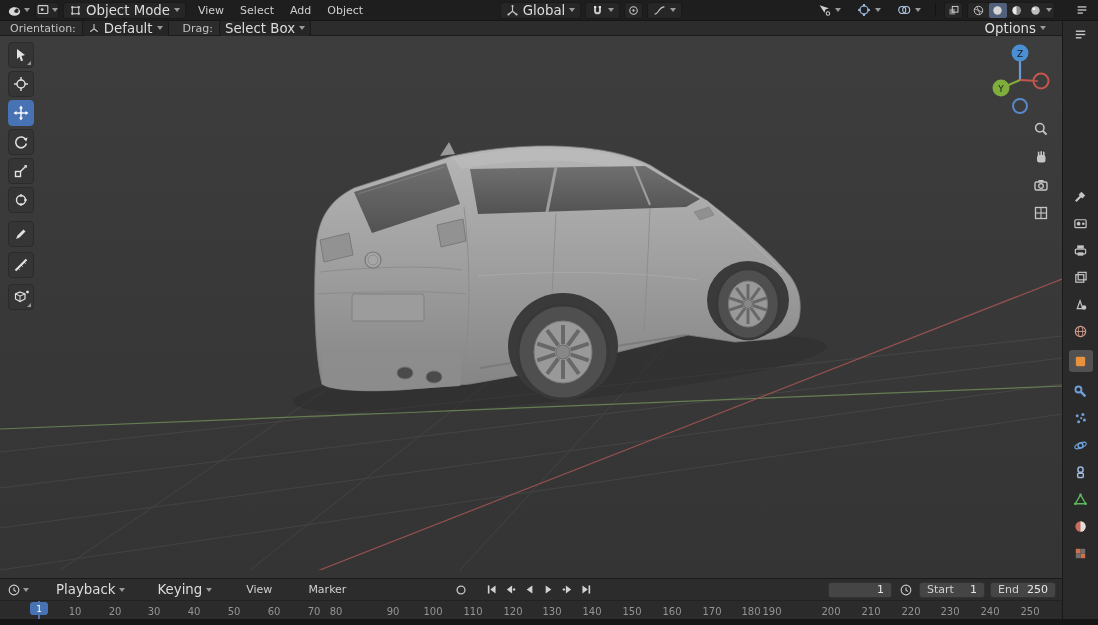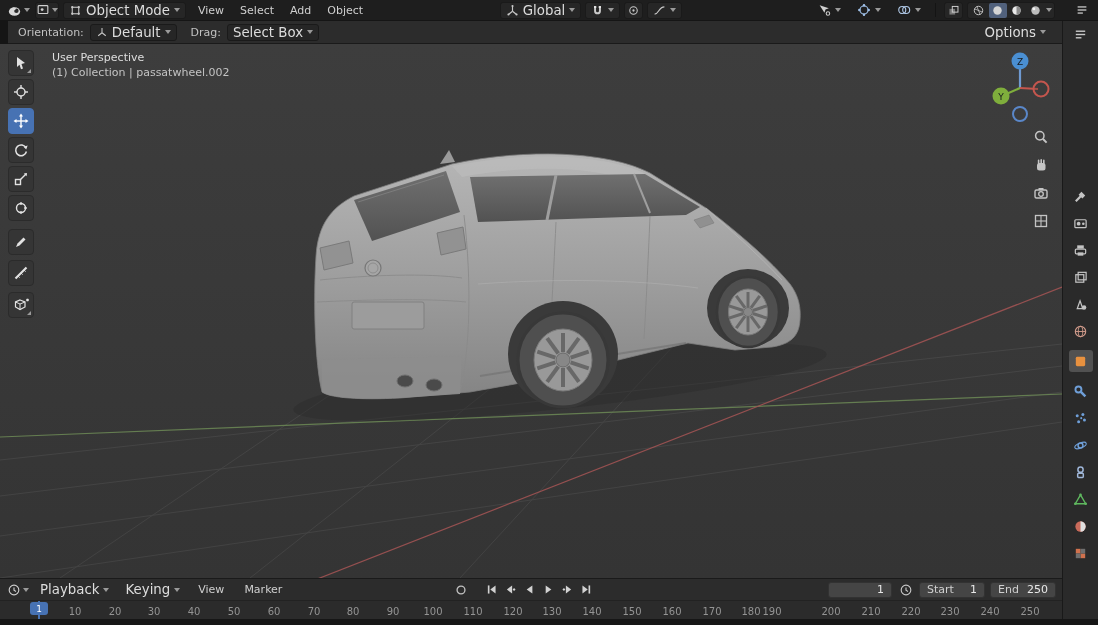--- a/index.html
+++ b/index.html
@@ -21,42 +21,42 @@
   .vsep { width:1px; height:14px; background:#141414; margin:0 4px; }
   .shadegrp { display:flex; align-items:center; background:#262626; border:1px solid #1a1a1a; border-radius:3px; height:17px; padding:0 2px; gap:1px; }
   .sbtn { width:18px; height:15px; display:flex; align-items:center; justify-content:center; border-radius:2px; }
   .sbtn.active { background:#51617c; }
 
   
   .main { flex:1 1 auto; display:flex; min-height:0; }
   .left-col { flex:1 1 auto; display:flex; flex-direction:column; min-width:0; }
 
   
-  .tool-header { height:23px; flex:0 0 auto; background:#2c2c2c; display:flex; align-items:center; gap:6px; padding:0 10px; border-bottom:1px solid #1a1a1a;margin-left:8px; }
+  .tool-header { height:15px; flex:0 0 auto; background:#2c2c2c; display:flex; align-items:center; gap:6px; padding:0 10px; border-bottom:1px solid #1a1a1a; }
   .lbl { color:#c2c2c2; }
 
   
   .viewport { flex:1 1 auto; position:relative; background:linear-gradient(#3d3d3d,#343434); overflow:hidden; }
   .scene { position:absolute; inset:0; }
   .vp-text { position:absolute; left:52px; top:6px; line-height:15px; pointer-events:none; }
   .vp-text .l1 { color:#dedede; }
   .vp-text .l2 { color:#c3c3c3; }
 
   .tools { position:absolute; left:8px; top:6px; display:flex; flex-direction:column; gap:3px; }
   .tbtn { width:26px; height:26px; border-radius:4px; background:#353535; border:1px solid #2b2b2b; display:flex; align-items:center; justify-content:center; position:relative; }
   .tbtn.active { background:#4772b3; border-color:#4772b3; }
   .tbtn .corner { position:absolute; right:2px; bottom:2px; width:0; height:0; border-left:4px solid transparent; border-bottom:4px solid #9a9a9a; }
   .gap1 { margin-top:5px; } .gap2 { margin-top:2px; } .gap3 { margin-top:3px; }
 
   .nav-gizmo { position:absolute; right:10px; top:4px; }
   .vp-nav { position:absolute; right:12px; top:84px; display:flex; flex-direction:column; gap:10px; align-items:center; }
   .vp-nav .nbtn { width:18px; height:18px; display:flex; align-items:center; justify-content:center; opacity:.9; }
 
   
-  .tl-header { height:22px; flex:0 0 auto; background:#2c2c2c; border-top:1px solid #1a1a1a; display:flex; align-items:center; gap:4px; padding:4px 6px; position:relative; }
+  .tl-header { height:22px; flex:0 0 auto; background:#2c2c2c; border-top:1px solid #1a1a1a; display:flex; align-items:center; gap:20px; padding:4px 6px; position:relative; }
   .transport { position:absolute; left:452px; top:2px; display:flex; align-items:center; gap:2px; }
   .pb { width:17px; height:17px; display:flex; align-items:center; justify-content:center; border-radius:2px; }
   .tl-fields { margin-left:auto; display:flex; align-items:center; gap:5px; }
   .field { height:16px; background:#454545; border:1px solid #323232; border-radius:3px; display:flex; align-items:center; padding:0 7px; color:#e8e8e8; }
   .field.frame { width:64px; justify-content:flex-end; }
   .field.range { width:66px; justify-content:space-between; }
   .field .fl { color:#cfcfcf; }
 
   .ruler { height:19px; flex:0 0 auto; background:#2b2b2b; border-top:1px solid #222; position:relative; }
   .tick { position:absolute; bottom:2px; transform:translateX(-50%); color:#949494; font-size:10px; }
@@ -348,24 +348,20 @@
                   <line y1="-5" y2="-20" transform="rotate(216)"></line>
                   <line y1="-5" y2="-20" transform="rotate(252)"></line>
                   <line y1="-5" y2="-20" transform="rotate(288)"></line>
                   <line y1="-5" y2="-20" transform="rotate(324)"></line>
               </g>
               <circle cx="748" cy="268" r="4.5" fill="#878787" stroke="#6a6a6a"></circle>
             </g>
           </g>
         </svg>
 
-        <div class="vp-text">
-          <div class="l1">User Perspective</div>
-          <div class="l2">(1) Collection | passatwheel.002</div>
-        </div>
 
         <div class="tools">
           <div class="tbtn">
             <svg width="16" height="16" viewBox="0 0 16 16">
                 <path d="M4,2 L12,8 L8.5,9 L10,13.5 L8,14.2 L6.5,9.8 L4,12 Z" fill="#e2e2e2"></path>
               </svg>
             <span class="corner"></span>
           </div>
           <div class="tbtn">
             <svg width="16" height="16" viewBox="0 0 16 16">
@@ -569,21 +565,21 @@
       </div>
 
       <div class="ruler">
         <span class="tick" style="left:75px">10</span>
         <span class="tick" style="left:115px">20</span>
         <span class="tick" style="left:154px">30</span>
         <span class="tick" style="left:194px">40</span>
         <span class="tick" style="left:234px">50</span>
         <span class="tick" style="left:274px">60</span>
         <span class="tick" style="left:314px">70</span>
-        <span class="tick" style="left:353px">80</span>
+        <span class="tick" style="left:336px">80</span>
         <span class="tick" style="left:393px">90</span>
         <span class="tick" style="left:433px">100</span>
         <span class="tick" style="left:473px">110</span>
         <span class="tick" style="left:513px">120</span>
         <span class="tick" style="left:552px">130</span>
         <span class="tick" style="left:592px">140</span>
         <span class="tick" style="left:632px">150</span>
         <span class="tick" style="left:672px">160</span>
         <span class="tick" style="left:712px">170</span>
         <span class="tick" style="left:751px">180</span>

